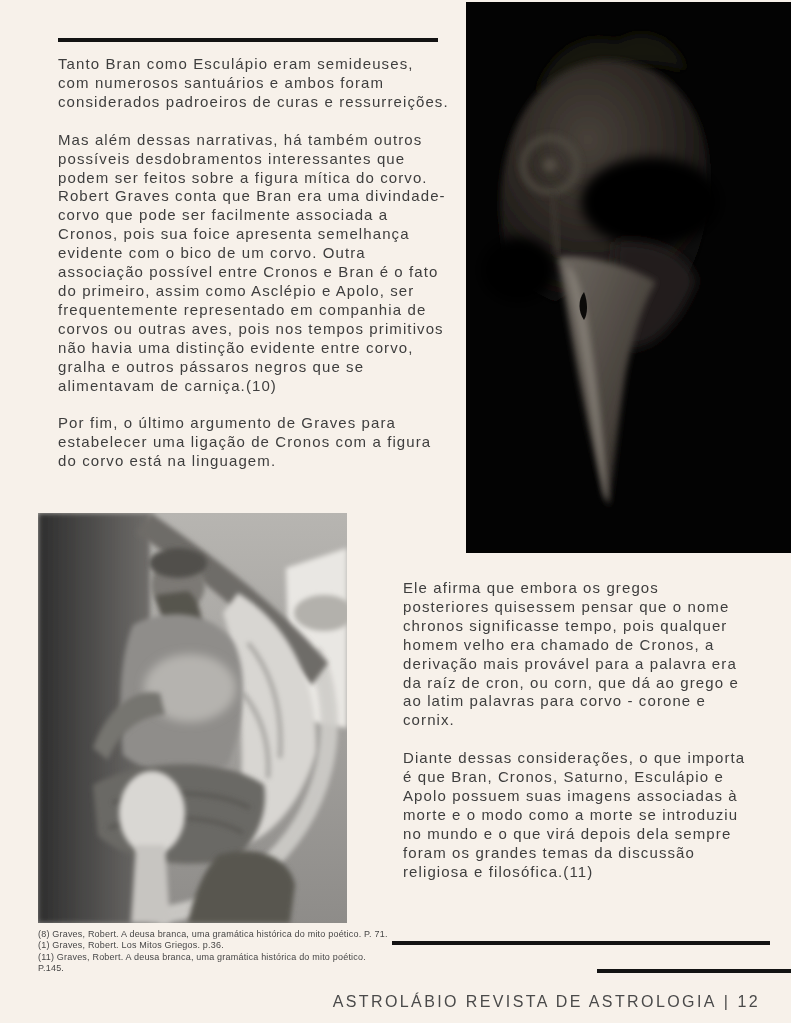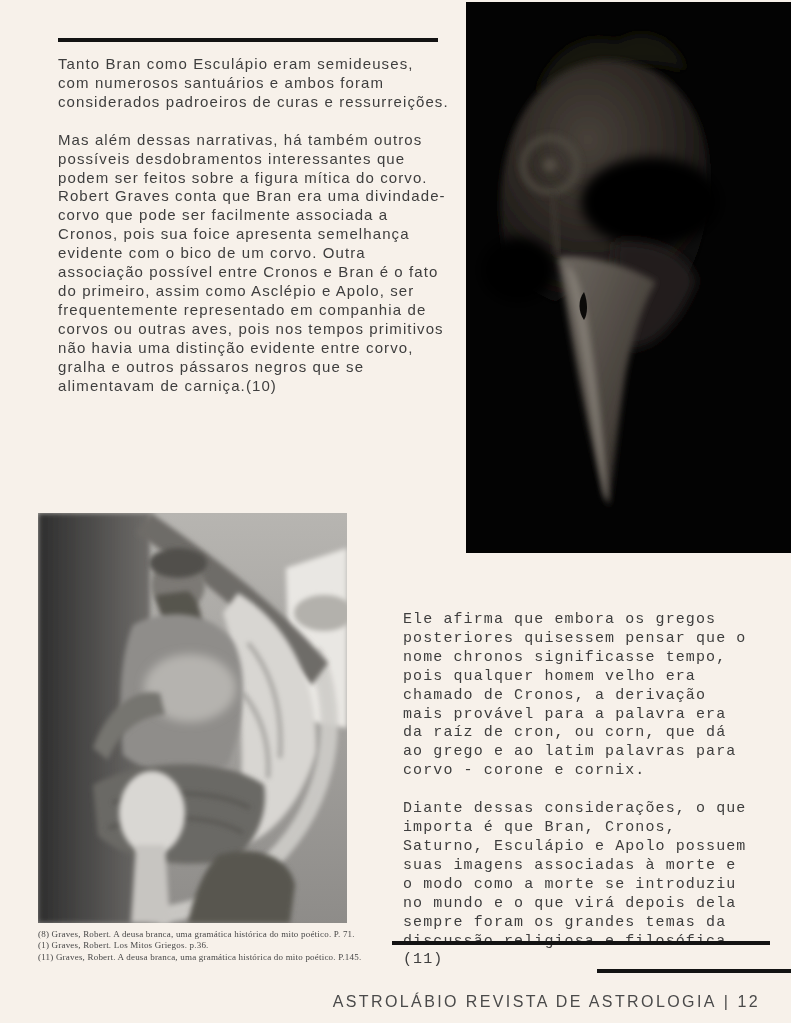--- a/index.html
+++ b/index.html
@@ -26,21 +26,21 @@
   .body-text {
     position: absolute;
     color: #3e3e3e;
     font-size: 15px;
     line-height: 18.9px;
     letter-spacing: 1.1px;
     text-align: left;
   }
   .body-text p { margin: 0 0 19px 0; }
   #left-column { left: 58px; top: 55px; width: 392px; }
-  #right-column { left: 403px; top: 611px; width: 345px; font-family: Liberation Mono, monospace; }
+  #right-column { left: 403px; top: 579px; width: 345px; }
 
   .photo {
     position: absolute;
     overflow: hidden;
     display: block;
   }
   #mask-photo {
     left: 466px; top: 2px; width: 325px; height: 551px;
     background: #030303;
   }
@@ -50,21 +50,20 @@
   }
   .photo svg { display: block; }
 
   #footnotes {
     position: absolute;
     left: 38px; top: 929px; width: 355px;
     color: #474747;
     font-size: 9px;
     line-height: 11.4px;
     letter-spacing: 0.2px;
-    font-family: Liberation Serif, serif;
   }
   #footnotes div { margin: 0; }
 
   #footer-line {
     position: absolute;
     right: 31px; top: 993px;
     color: #4a4a4a;
     font-size: 16px;
     letter-spacing: 2.4px;
     white-space: nowrap;
@@ -109,20 +108,21 @@
       <circle cx="84" cy="163" r="27" fill="none" stroke="#4e4840" stroke-width="7" opacity="0.85" filter="url(#soft2)"></circle>
       <circle cx="84" cy="163" r="7" fill="#514b43" filter="url(#soft2)"></circle>
       <path d="M86,190 L92,252" stroke="#3b362f" stroke-width="5" filter="url(#soft2)"></path>
       <path d="M118,290 C122,300 122,312 118,318 C112,310 112,297 118,290Z" fill="#0b0a09"></path>
     </svg>
   </figure>
 
   <div id="left-column" class="body-text">
     <p>Tanto Bran como Esculápio eram semideuses, com numerosos santuários e ambos foram considerados padroeiros de curas e ressurreições.</p>
     <p>Mas além dessas narrativas, há também outros possíveis desdobramentos interessantes que podem ser feitos sobre a figura mítica do corvo. Robert Graves conta que Bran era uma divindade-corvo que pode ser facilmente associada a Cronos, pois sua foice apresenta semelhança evidente com o bico de um corvo. Outra associação possível entre Cronos e Bran é o fato do primeiro, assim como Asclépio e Apolo, ser frequentemente  representado em companhia de corvos ou outras aves, pois nos tempos primitivos não havia uma distinção evidente entre corvo, gralha e outros pássaros negros que se alimentavam de carniça.(10)</p>
+    <p>Por fim, o último argumento de Graves para estabelecer uma ligação de Cronos com a figura do corvo está na linguagem.</p>
   </div>
 
   <figure id="statue-photo" class="photo" style="margin:0">
     <svg width="309" height="410" viewBox="0 0 309 410">
       <defs>
         <linearGradient id="wallG" x1="0" y1="0" x2="1" y2="0">
           <stop offset="0%" stop-color="#2e2e2e"></stop>
           <stop offset="100%" stop-color="#6f6d6a"></stop>
         </linearGradient>
         <linearGradient id="bgG" x1="0" y1="0" x2="0" y2="1">

